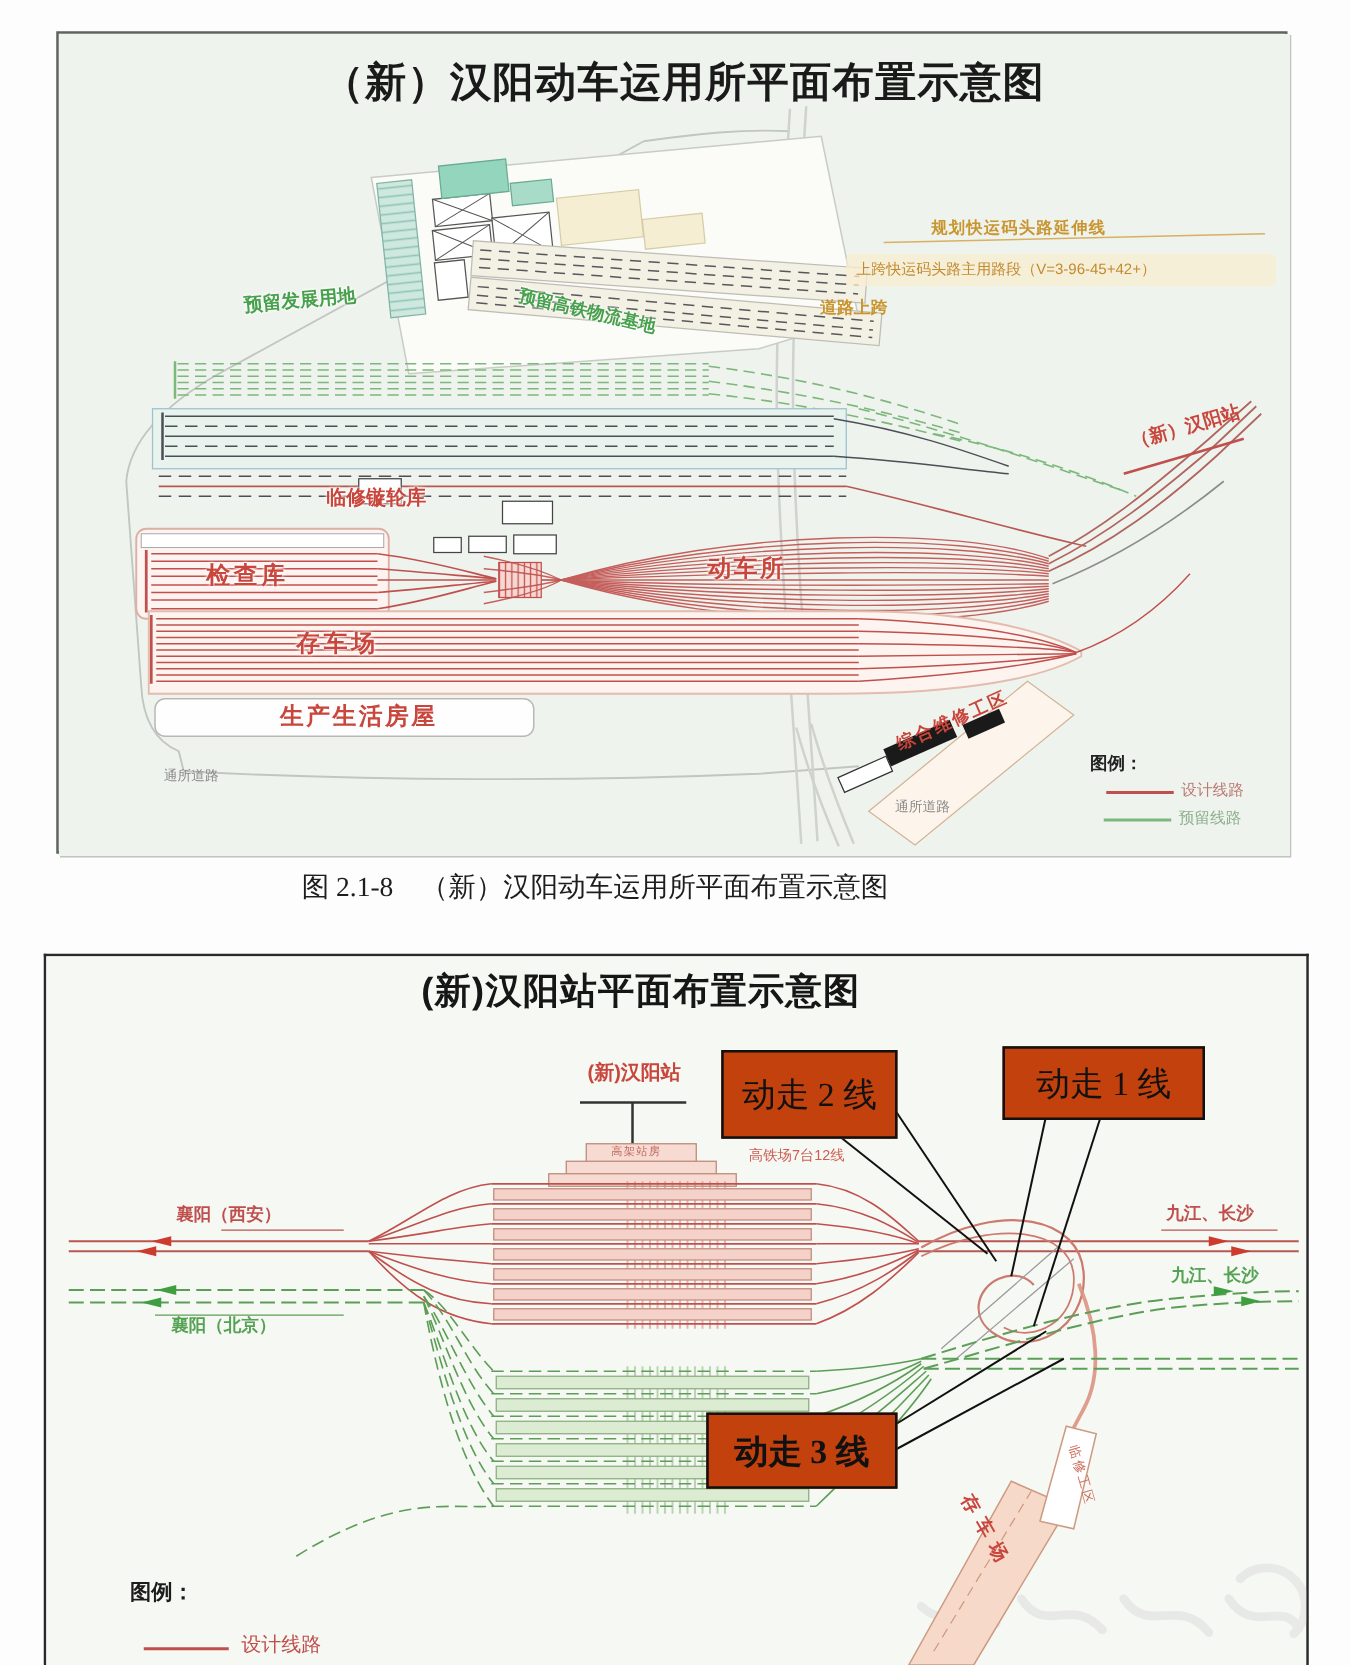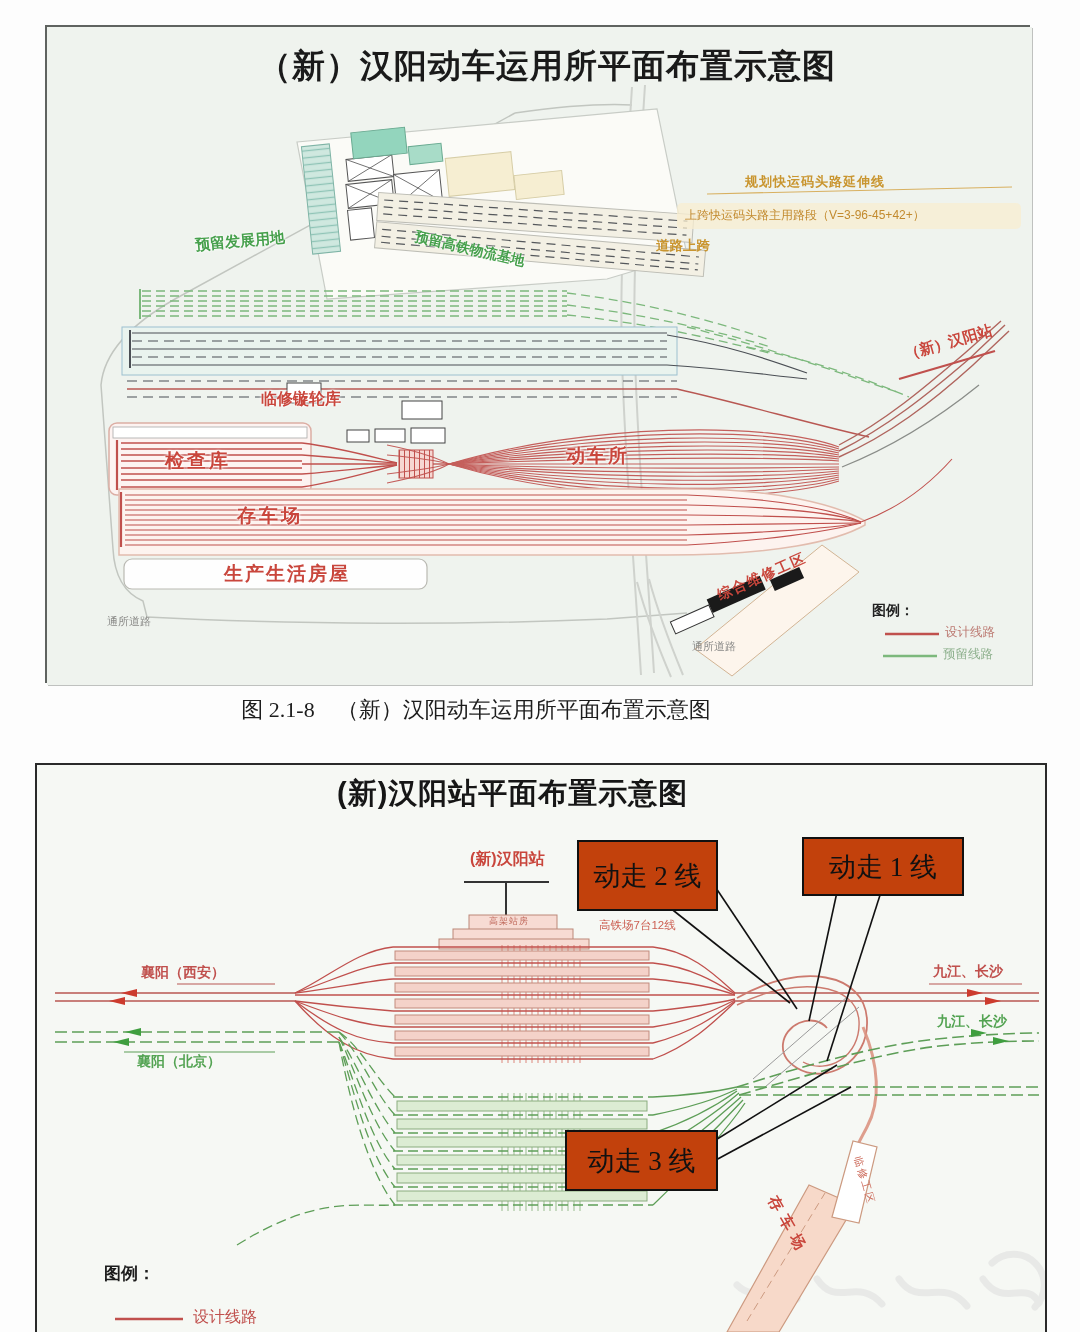--- a/index.html
+++ b/index.html
@@ -9,21 +9,21 @@
   .halo{text-shadow:0 0 3px #ffffff,0 0 3px #ffffff;}
   .fig{position:absolute;box-sizing:border-box;}
   #fig1{left:45px;top:25px;width:985px;height:658px;background:#eff3ee;
         border:2px solid #5f6360;box-shadow:3px 3px 0 rgba(130,134,130,.5);}
   #fig2{left:35px;top:763px;width:1012px;height:569px;background:#f6f8f4;
         border:2px solid #2a2a2a;border-bottom:none;}
   svg.layer{position:absolute;left:0;top:0;}
   .red-lbl{color:#c9463c;font-weight:bold;}
   .green-lbl{color:#46a04c;font-weight:bold;}
   .orange-lbl{color:#c9952f;font-weight:bold;text-align:right;}
-  .gray-lbl{color:#8a8a88;}
+  .gray-lbl{color:#8a8a88;margin-left:24px;}
   .callout{position:absolute;background:#c2410c;border:2px solid #111;display:flex;
            align-items:center;justify-content:center;
            font-family:"Liberation Serif",serif;font-size:27px;color:#111;}
   .serif{font-family:"Liberation Serif",serif;}
 </style>
 </head>
 <body>
 
 <div id="page">
 
@@ -444,21 +444,21 @@
     <div class="lbl red-lbl" style="left:433px;top:86px;font-size:16px;">(新)汉阳站</div>
     <div class="lbl" style="left:452px;top:152px;font-size:9px;color:#c06a5c;letter-spacing:1px;">高架站房</div>
     <div class="lbl" style="left:562px;top:155px;font-size:11.5px;color:#cc5f52;">高铁场7台12线</div>
 
     <div class="callout" style="left:540px;top:75px;width:137px;height:67px;">
       <span>动走 2 线</span>
     </div>
     <div class="callout" style="left:765px;top:72px;width:158px;height:55px;">
       <span>动走 1 线</span>
     </div>
-    <div class="callout" style="left:528px;top:365px;width:149px;height:57px;">
+    <div class="callout" style="left:528px;top:365px;width:149px;height:57px;font-weight:bold;">
       <span>动走 3 线</span>
     </div>
 
     <div class="lbl serif" style="left:104px;top:201px;font-size:14px;font-weight:bold;color:#c0504d;">襄阳（西安）</div>
     <div class="lbl serif" style="left:100px;top:290px;font-size:14px;font-weight:bold;color:#53a352;">襄阳（北京）</div>
     <div class="lbl serif" style="left:896px;top:200px;font-size:14px;font-weight:bold;color:#c0504d;">九江、长沙</div>
     <div class="lbl serif" style="left:900px;top:250px;font-size:14px;font-weight:bold;color:#53a352;">九江、长沙</div>
 
     <div class="lbl red-lbl" style="left:742px;top:428px;font-size:15px;letter-spacing:7px;transform:rotate(60deg);transform-origin:left top;">存车场</div>
     <div class="lbl" style="left:826px;top:390px;font-size:10.5px;color:#cc6a5a;letter-spacing:2px;transform:rotate(74deg);transform-origin:left top;">临修工区</div>

